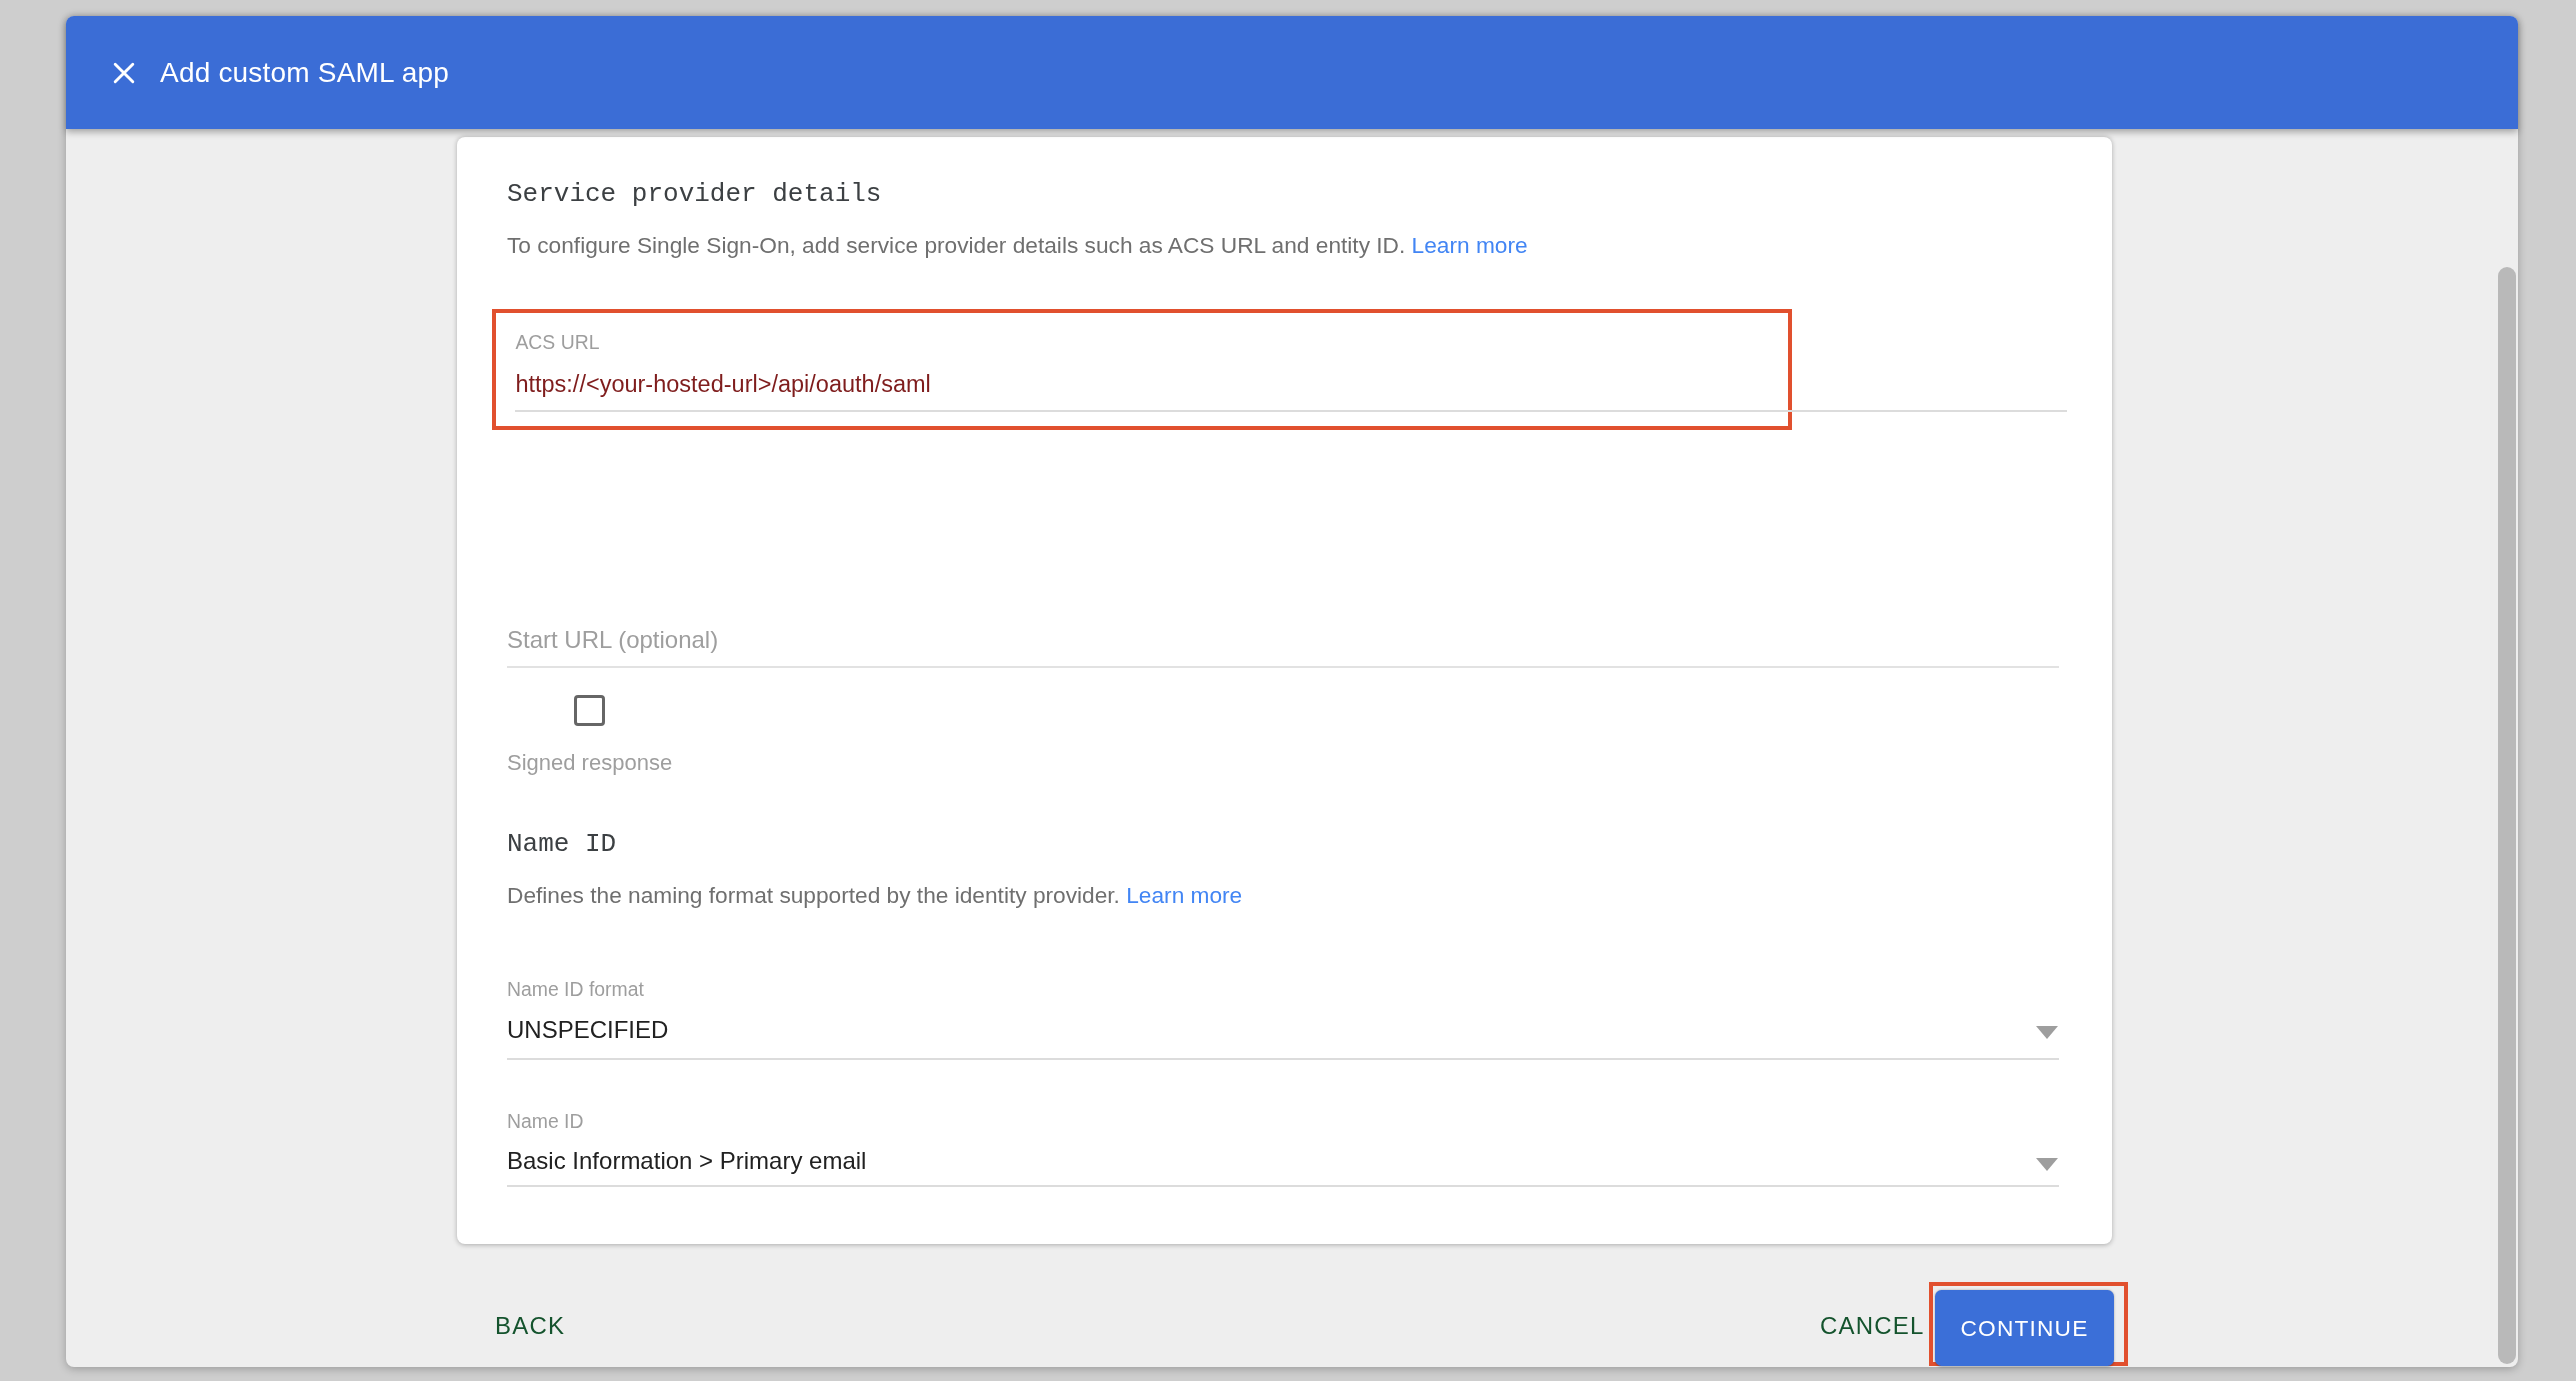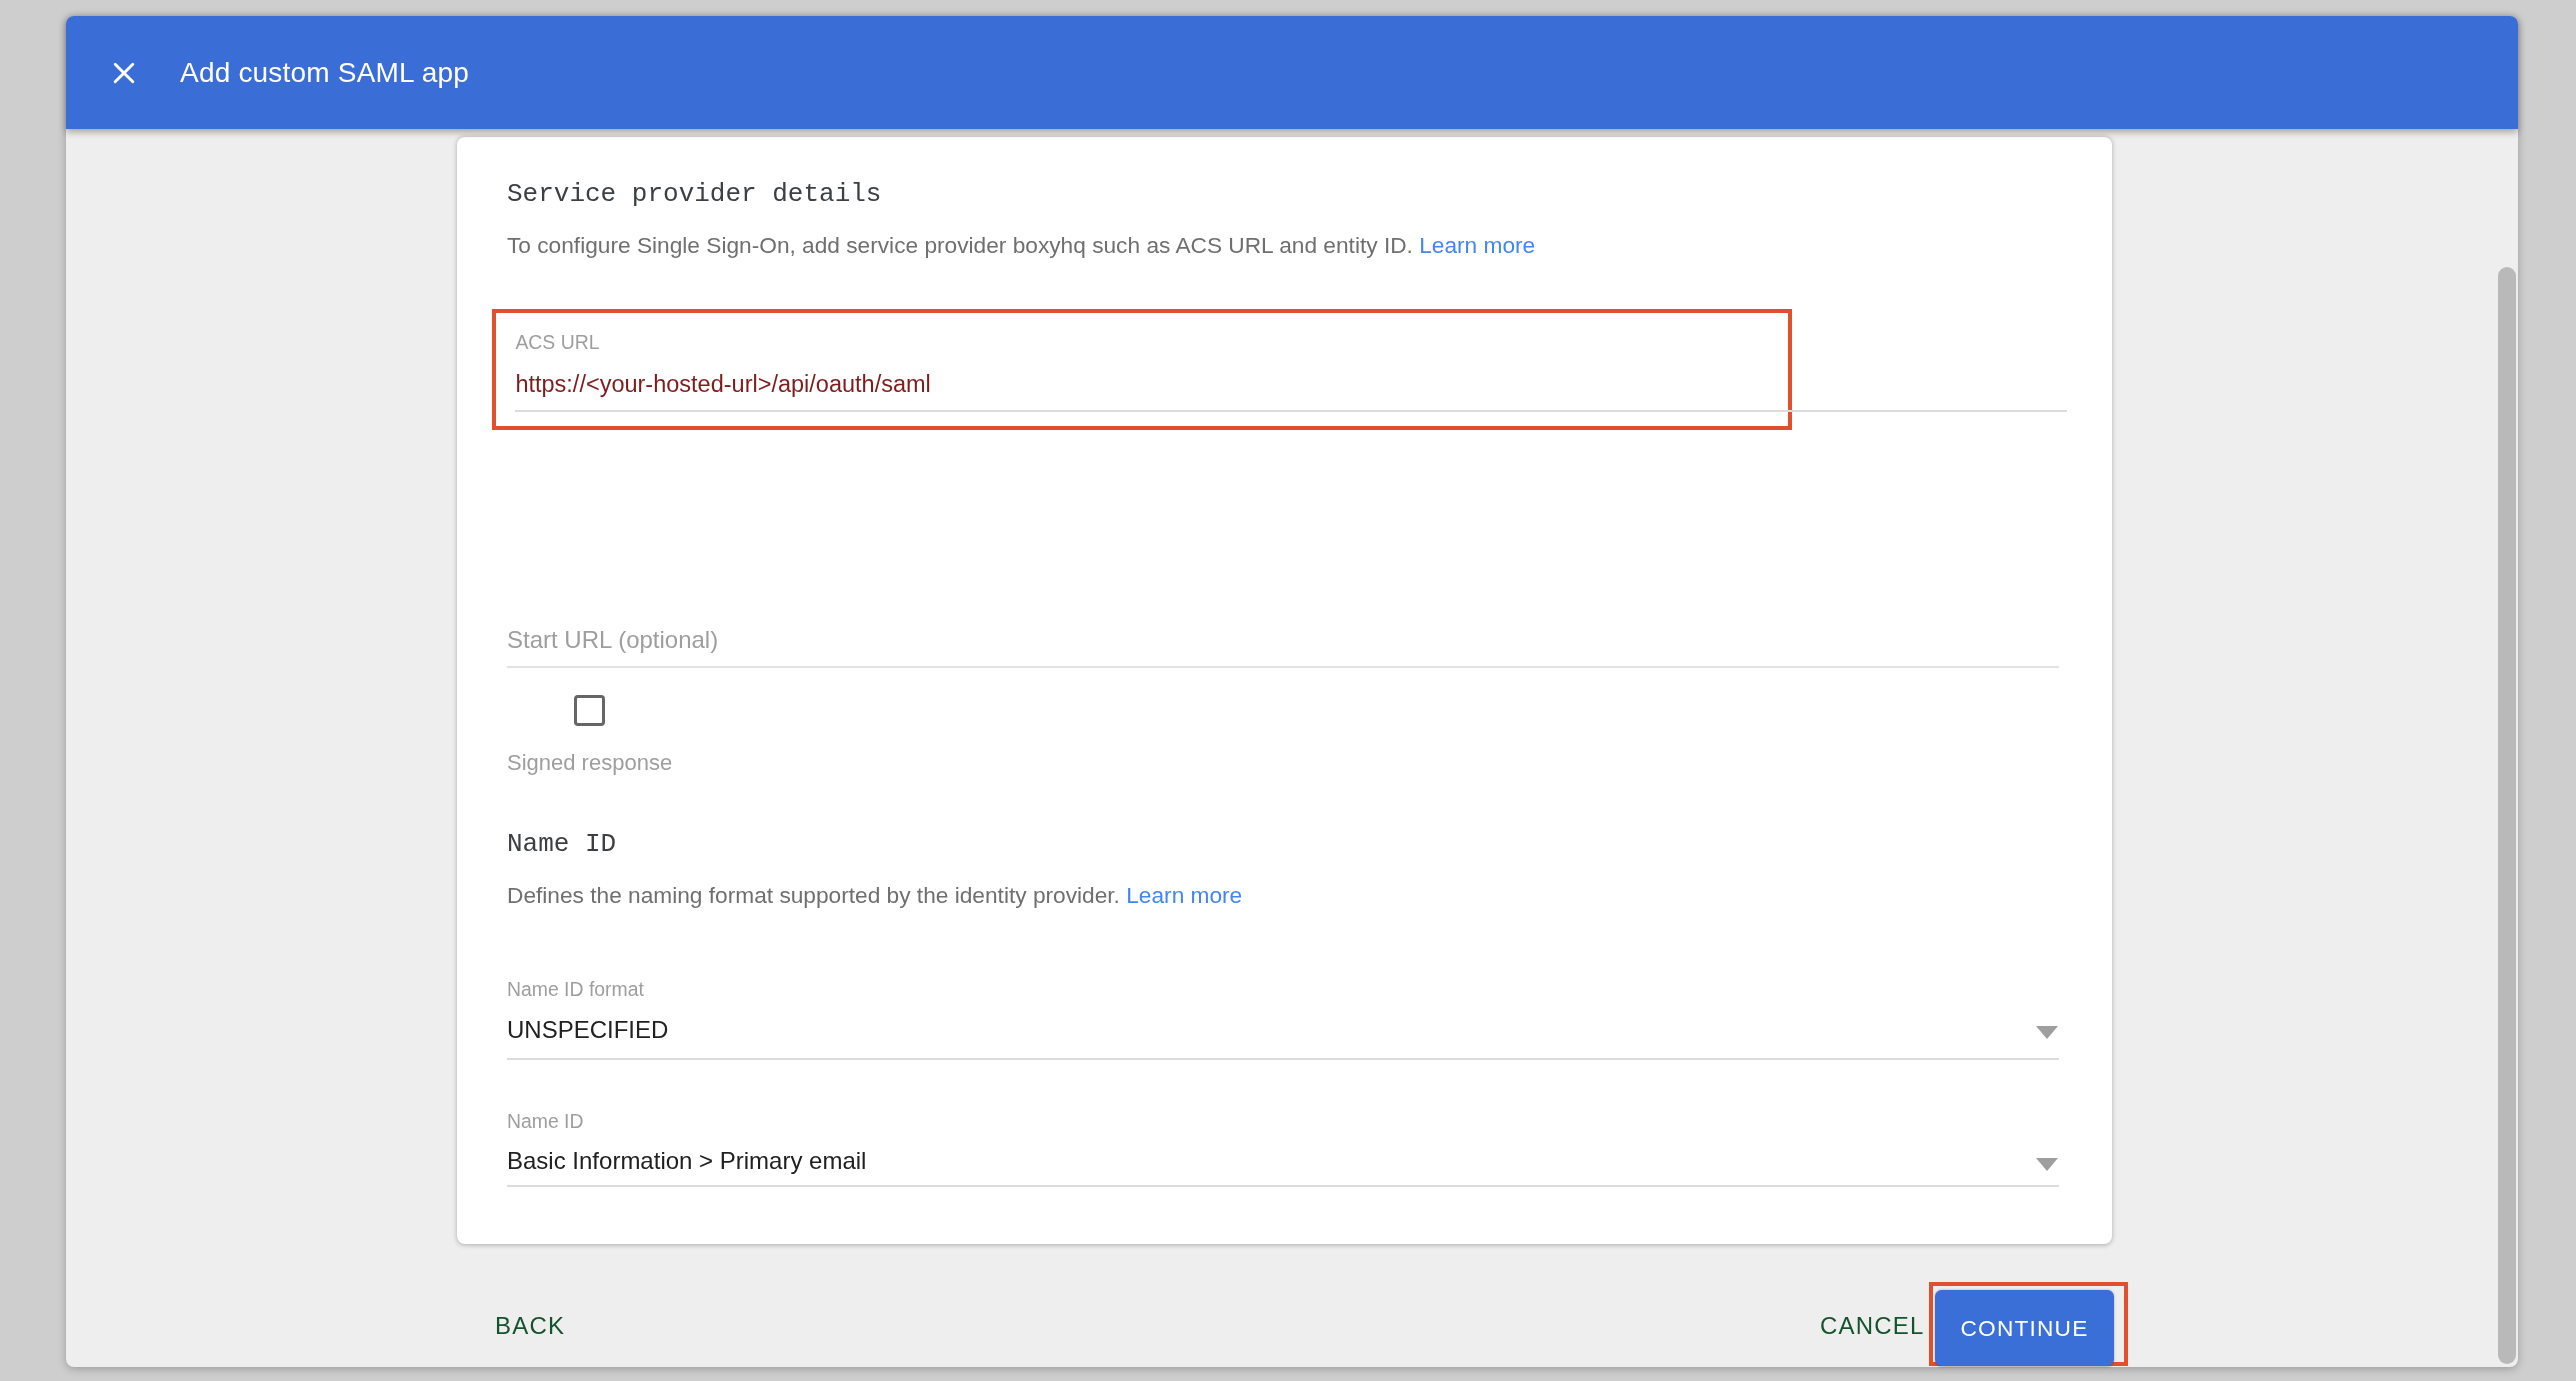--- a/index.html
+++ b/index.html
@@ -15,21 +15,21 @@
   
   .dialog{
     left:66px;top:16px;width:2452px;height:1351px;
     background:#eeeeee;border-radius:8px;
     box-shadow:0 1.6px 8px rgba(0,0,0,.25);
   }
   .appbar{
     left:66px;top:16px;width:2452px;height:113px;
     background:#3b6dd6;border-radius:8px 8px 0 0;
     box-shadow:0 2.4px 7.3px rgba(0,0,0,.32);
-    display:flex;align-items:center;padding-left:40px;gap:38px;
+    display:flex;align-items:center;padding-left:40px;gap:18px;
     box-sizing:border-box;z-index:5;
   }
   .appbar-title{color:#ffffff;font-size:28px;letter-spacing:0.2px;}
   .close-btn{width:36px;height:36px;display:flex;align-items:center;justify-content:center;cursor:pointer;}
 
   
   .card{
     left:457px;top:137px;width:1655px;height:1107px;
     background:#ffffff;border-radius:8px;
     box-shadow:0 0.8px 5.7px rgba(0,0,0,.28);
@@ -93,21 +93,21 @@
       <path d="M9 9 L31 31 M31 9 L9 31" stroke="#ffffff" stroke-width="3.6" stroke-linecap="round" fill="none"></path>
     </svg>
   </div>
   <div class="appbar-title">Add custom SAML app</div>
 </div>
 
 <div class="abs card">
 
   <div class="abs section-title" style="left:50px;top:42px;">Service provider details</div>
   <div class="abs section-desc" style="left:50px;top:95px;">
-    <span>To configure Single Sign-On, add service provider boxyhq such as ACS URL and entity ID.</span>
+    <span>To configure Single Sign-On, add service provider details such as ACS URL and entity ID.</span>
     <span class="link">Learn more</span>
   </div>
 
   <div class="abs hl-box" style="left:35px;top:172px;width:1300px;height:121px;">
     <div class="abs field-label" style="left:19.4px;top:18px;">ACS URL</div>
     <div class="abs field-value" style="left:19.4px;top:58px;">https://&lt;your-hosted-url&gt;/api/oauth/saml</div>
     <div class="abs underline" style="left:19.4px;top:97px;width:1552px;"></div>
   </div>
 
 

